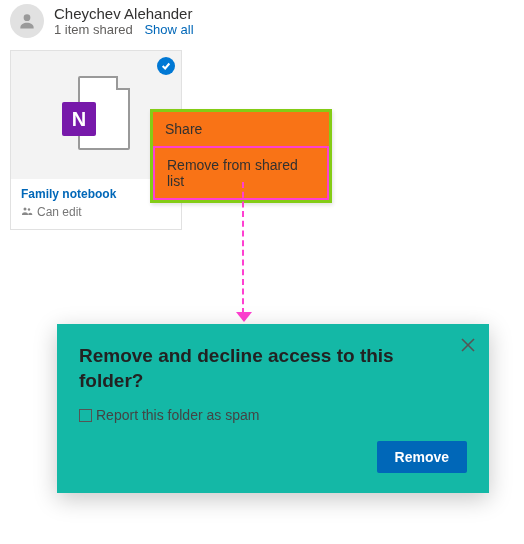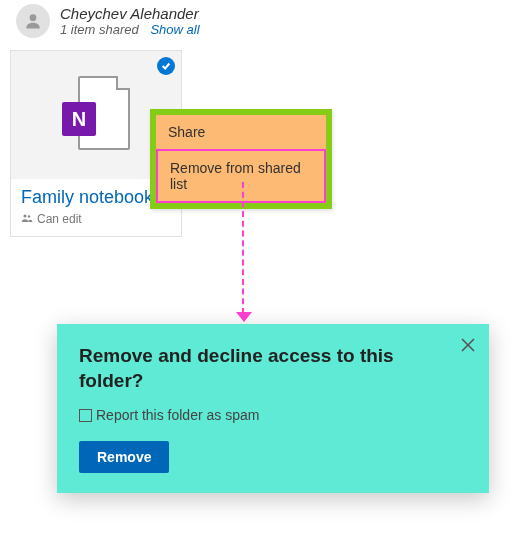--- a/index.html
+++ b/index.html
@@ -6,21 +6,21 @@
   body {
     font-family: "Segoe UI", Arial, sans-serif;
     background: #fff;
     width: 524px;
     height: 544px;
     position: relative;
     font-size: 14px;
     color: #323130;
   }
   
-  .header { display: flex; align-items: center; padding: 4px 10px 8px 16px; font-style: italic; }
+  .header { display: flex; align-items: center; padding: 4px 10px 8px 10px; }
   .avatar {
     width: 34px; height: 34px; border-radius: 50%;
     background: #e1e1e1; display: flex; align-items: center; justify-content: center;
     margin-right: 10px;
   }
   .avatar svg { width: 20px; height: 20px; fill: #9a9a9a; }
   .header-text .name { font-size: 15px; color: #323130; }
   .header-text .sub { font-size: 13px; color: #605e5c; }
   .showall { color: #0067b8; margin-left: 8px; cursor: pointer; text-align: center; }
   
@@ -48,58 +48,58 @@
   .page-fold {
     position:absolute; right:-2px; top:-2px; width:14px; height:14px;
     background:#f3f3f3; border-left:2px solid #999; border-bottom:2px solid #999;
   }
   .n-badge {
     position:absolute; left:0; top:30px; width:34px; height:34px;
     background:#7719aa; color:#fff; display:flex; align-items:center; justify-content:center;
     font-weight:600; font-size:20px; border-radius:2px;
   }
   .tile-info { padding: 8px 10px 10px 10px; }
-  .tile-title { color: #0067b8; font-size: 18px; }
+  .tile-title { color: #0067b8; font-size: 12px; font-weight: bold; }
   .tile-perm { font-size: 12px; color: #777; margin-top: 4px; display:flex; align-items:flex-start; }
   .tile-perm svg { width:12px; height:12px; fill:#888; margin-right:4px; }
   
   .ctxmenu {
     position:absolute; left:150px; top:109px; width:182px;
-    background:#fdba74; border:6px solid #84cc16;
+    background:#f97316; border:3px solid #84cc16;
     box-shadow: 1px 2px 4px rgba(0,0,0,0.12);
   }
   .ctx-item { padding: 9px 12px; font-size:14px; color:#323130; cursor:pointer; }
   .ctx-item.hl { border: 2px solid #ff3fd1; }
   
   .arrow {
     position:absolute; left:242px; top:182px; height:132px; width:2px;
     border-left: 2px dashed #ff3fd1;
   }
   .arrow-head {
     position:absolute; left:236px; top:312px; width:0; height:0;
     border-left:8px solid transparent; border-right:8px solid transparent;
     border-top:10px solid #ff3fd1;
   }
   
   .dialog {
     position:absolute; left:57px; top:324px; width:432px;
-    background:#5eead4; padding: 20px 22px 20px 22px;
+    background:#14b8a6; padding: 20px 22px 20px 22px;
     box-shadow: 0 6px 22px rgba(0,0,0,0.22);
   }
   .dialog .close {
     position:absolute; right:14px; top:14px; cursor:pointer;
   }
   .dialog .close svg { width:14px; height:14px; stroke:#555; stroke-width:1.6; }
   .dialog h2 { font-size:19px; font-weight:600; color:#222; line-height:1.3; margin-bottom:14px; padding-right:24px;}
   .dialog p { font-size:14px; color:#444; line-height:1.4; margin-bottom:4px;}
   .report { display:flex; align-items:center; font-size:14px; color:#444; margin-top:8px;}
   .report-box {
     width:13px; height:13px; border:1px solid #555; margin-right:4px;
   }
-  .dlg-actions { display:flex; justify-content:flex-start; margin-top:18px; }
+  .dlg-actions { display:flex; justify-content:flex-end; margin-top:18px; }
   .btn-primary {
     background:#0067b8; color:#fff; border:none;
     padding: 8px 18px; font-size:14px; font-weight:600;
     cursor:pointer; border-radius:2px;
   }
 </style>
 </head>
 <body>
 
 <div class="header">

